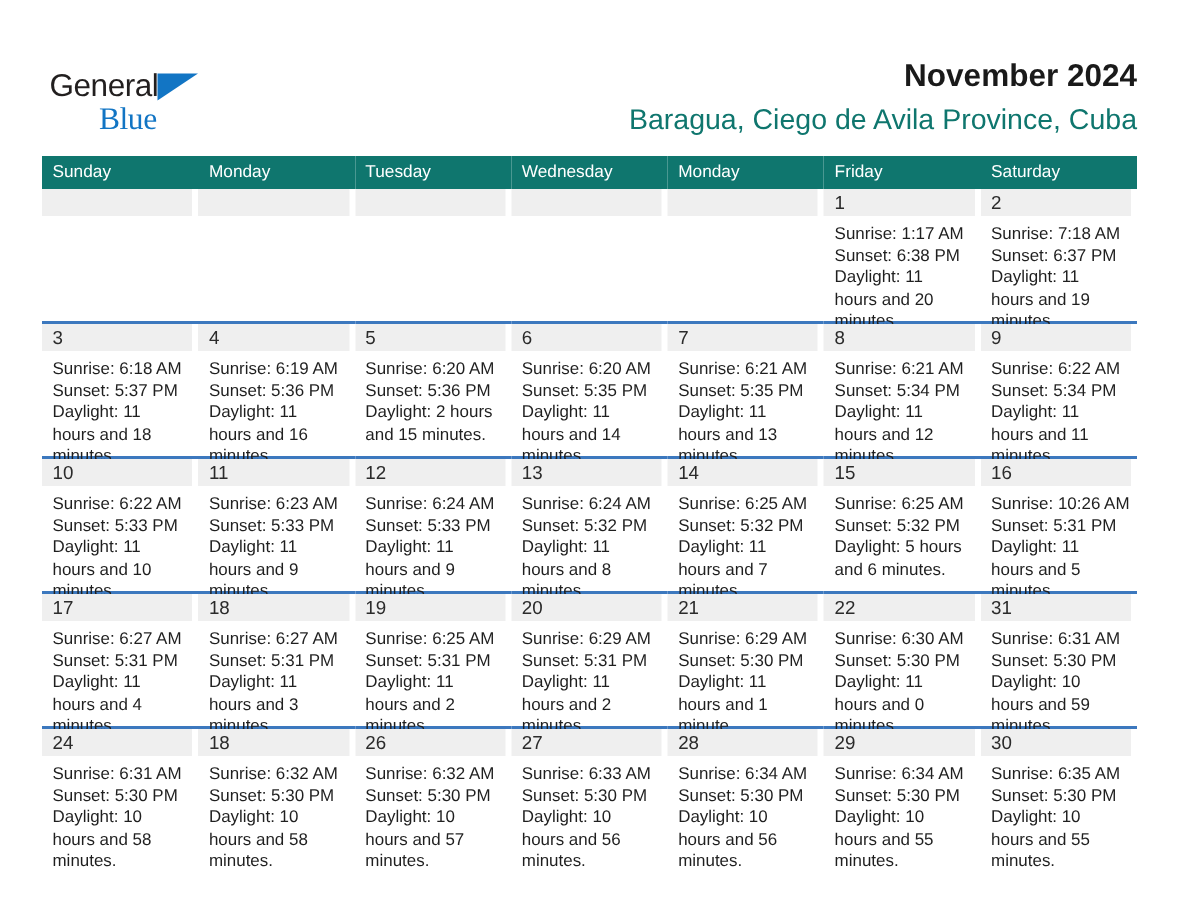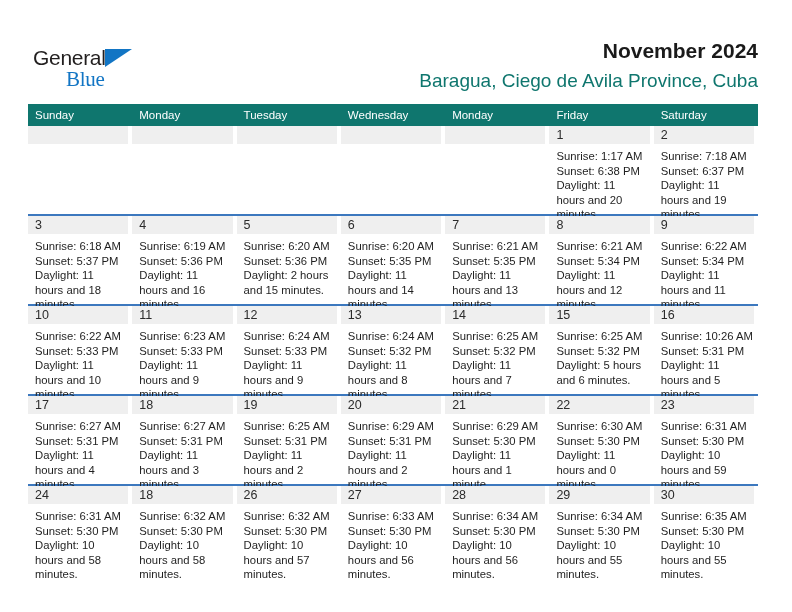--- a/index.html
+++ b/index.html
@@ -422,21 +422,21 @@
               <div class="daynum-band">22</div>
               <div class="info">
                 <div>Sunrise: 6:30 AM</div>
                 <div>Sunset: 5:30 PM</div>
                 <div class="daylight">Daylight: 11 hours and 0 minutes.</div>
               </div>
             </div>
           </td>
           <td>
             <div class="daycell">
-              <div class="daynum-band">23</div>
+              <div class="daynum-band">31</div>
               <div class="info">
                 <div>Sunrise: 6:31 AM</div>
                 <div>Sunset: 5:30 PM</div>
                 <div class="daylight">Daylight: 10 hours and 59 minutes.</div>
               </div>
             </div>
           </td>
         </tr>
         <tr>
           <td>

